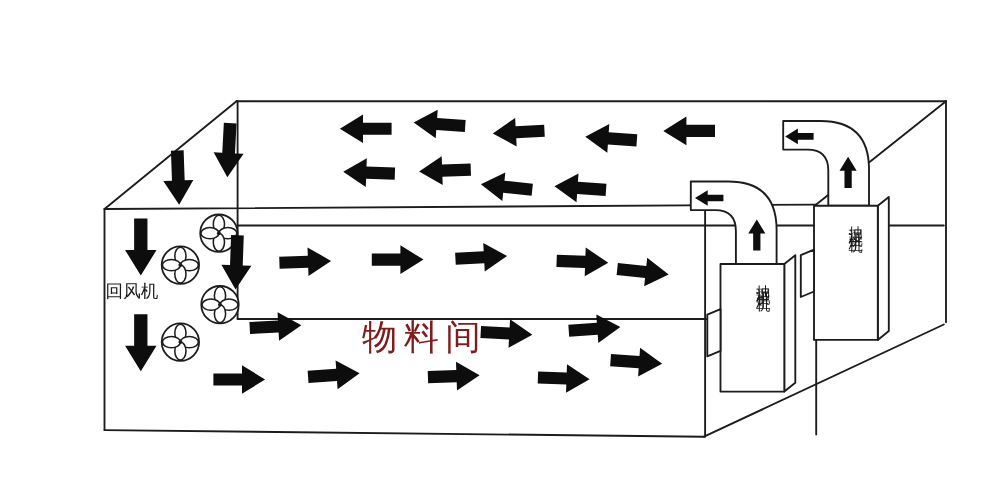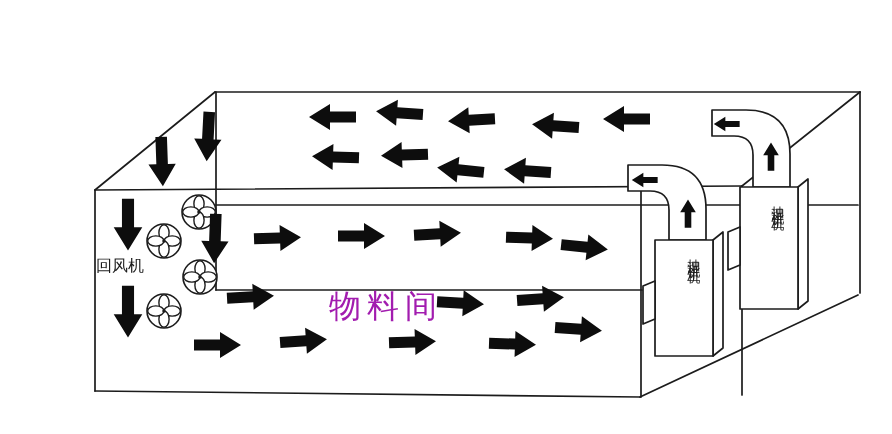--- a/index.html
+++ b/index.html
@@ -116,16 +116,16 @@
         <path d="M -23 -5.5 L 3 -5.5 L 3 -13 L 24 0 L 3 13 L 3 5.5 L -23 5.5 Z" fill="#0d0d0d" transform="translate(215 238) rotate(92) scale(1.05)"></path>
         <path d="M -23 -5.5 L 3 -5.5 L 3 -13 L 24 0 L 3 13 L 3 5.5 L -23 5.5 Z" fill="#0d0d0d" transform="translate(128 311) rotate(90) scale(1.1)"></path>
         <path d="M -23 -5.5 L 3 -5.5 L 3 -13 L 24 0 L 3 13 L 3 5.5 L -23 5.5 Z" fill="#0d0d0d" transform="translate(645 180) rotate(180) scale(0.55)"></path>
         <path d="M -23 -5.5 L 3 -5.5 L 3 -13 L 24 0 L 3 13 L 3 5.5 L -23 5.5 Z" fill="#0d0d0d" transform="translate(688 214) rotate(270) scale(0.6)"></path>
         <path d="M -23 -5.5 L 3 -5.5 L 3 -13 L 24 0 L 3 13 L 3 5.5 L -23 5.5 Z" fill="#0d0d0d" transform="translate(727 124) rotate(180) scale(0.55)"></path>
         <path d="M -23 -5.5 L 3 -5.5 L 3 -13 L 24 0 L 3 13 L 3 5.5 L -23 5.5 Z" fill="#0d0d0d" transform="translate(771 157) rotate(270) scale(0.6)"></path>
       </g>
   </svg>
 
   <div class="lbl rf" style="color: rgb(26, 26, 26);">回风机</div>
-  <div class="lbl room" id="material-room-label" style="color: #a21caf;">物料间</div>
+  <div class="lbl room" id="material-room-label" style="color: #7f1d1d;">物料间</div>
   <div class="lbl v df" style="color: rgb(26, 26, 26);">抽湿机主机</div>
   <div class="lbl v db" style="color: rgb(26, 26, 26);">抽湿机主机</div>
 </div>
 
 </body></html>

